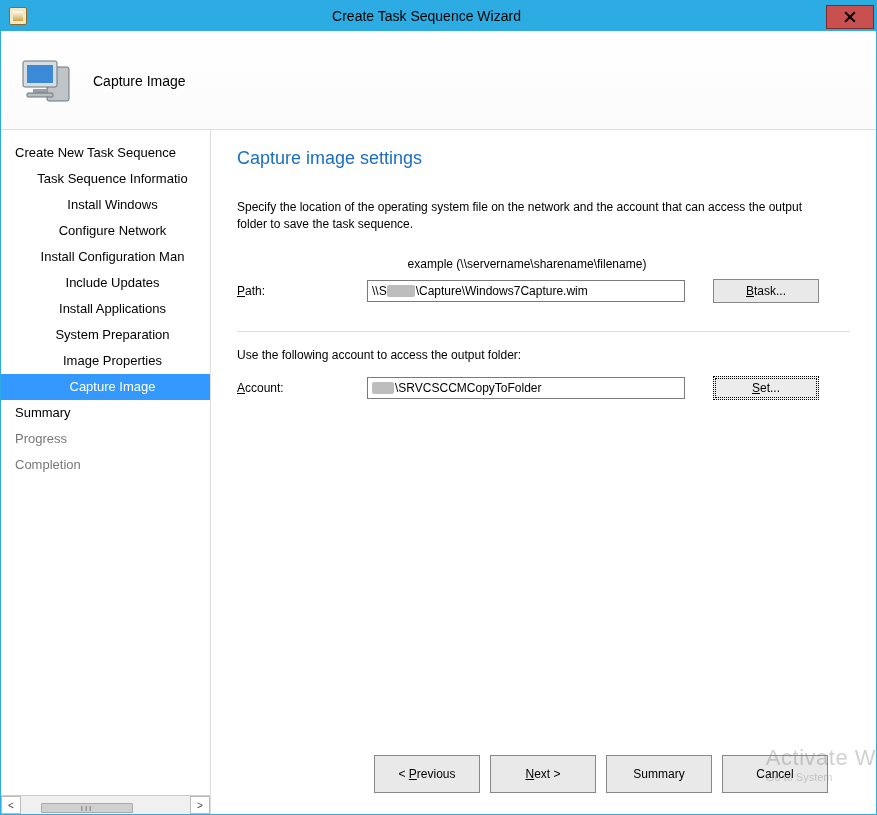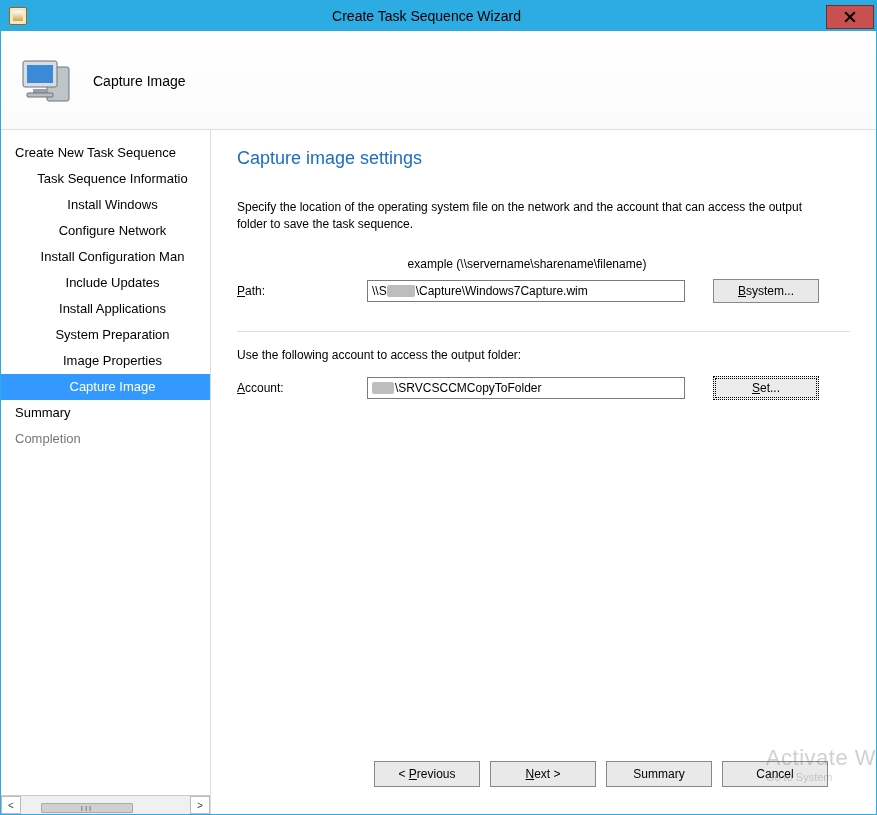--- a/index.html
+++ b/index.html
@@ -245,21 +245,21 @@
   .footer {
     height: 60px;
     display: flex;
     align-items: center;
     justify-content: flex-end;
     padding: 0 22px 0 0;
     gap: 10px;
   }
   .footer button {
     width: 106px;
-    height: 26px;
+    height: 38px;
     border: 1px solid #888;
     background: #e9e9e9;
     font-size: 12px;
     font-family: inherit;
     padding: 0;
   }
   .footer button .ul { text-decoration: underline; }
 </style>
 </head>
 <body>
@@ -298,20 +298,21 @@
         <div class="step">Task Sequence Informatio</div>
         <div class="step">Install Windows</div>
         <div class="step">Configure Network</div>
         <div class="step">Install Configuration Man</div>
         <div class="step">Include Updates</div>
         <div class="step">Install Applications</div>
         <div class="step">System Preparation</div>
         <div class="step">Image Properties</div>
         <div class="step selected">Capture Image</div>
         <div class="section">Summary</div>
+        <div class="section disabled">Progress</div>
         <div class="section disabled">Completion</div>
       </div>
       <div class="hscroll">
         <div class="arrow">&lt;</div>
         <div class="track">
           <div class="thumb">III</div>
         </div>
         <div class="arrow">&gt;</div>
       </div>
     </div>
@@ -322,21 +323,21 @@
 
       <div class="example">example (\\servername\sharename\filename)</div>
 
       <div class="row">
         <div class="lbl"><span class="ul">P</span><span>ath:</span></div>
         <div class="ro">
           <span>\\S</span>
           <span class="blur" style="width:28px"></span>
           <span>\Capture\Windows7Capture.wim</span>
         </div>
-        <button class="side"><span class="ul">B</span><span>system...</span></button>
+        <button class="side"><span class="ul">B</span><span>task...</span></button>
       </div>
 
       <hr class="sep">
 
       <div class="subtext">Use the following account to access the output folder:</div>
 
       <div class="row">
         <div class="lbl"><span class="ul">A</span><span>ccount:</span></div>
         <div class="ro">
           <span class="blur" style="width:22px"></span>

